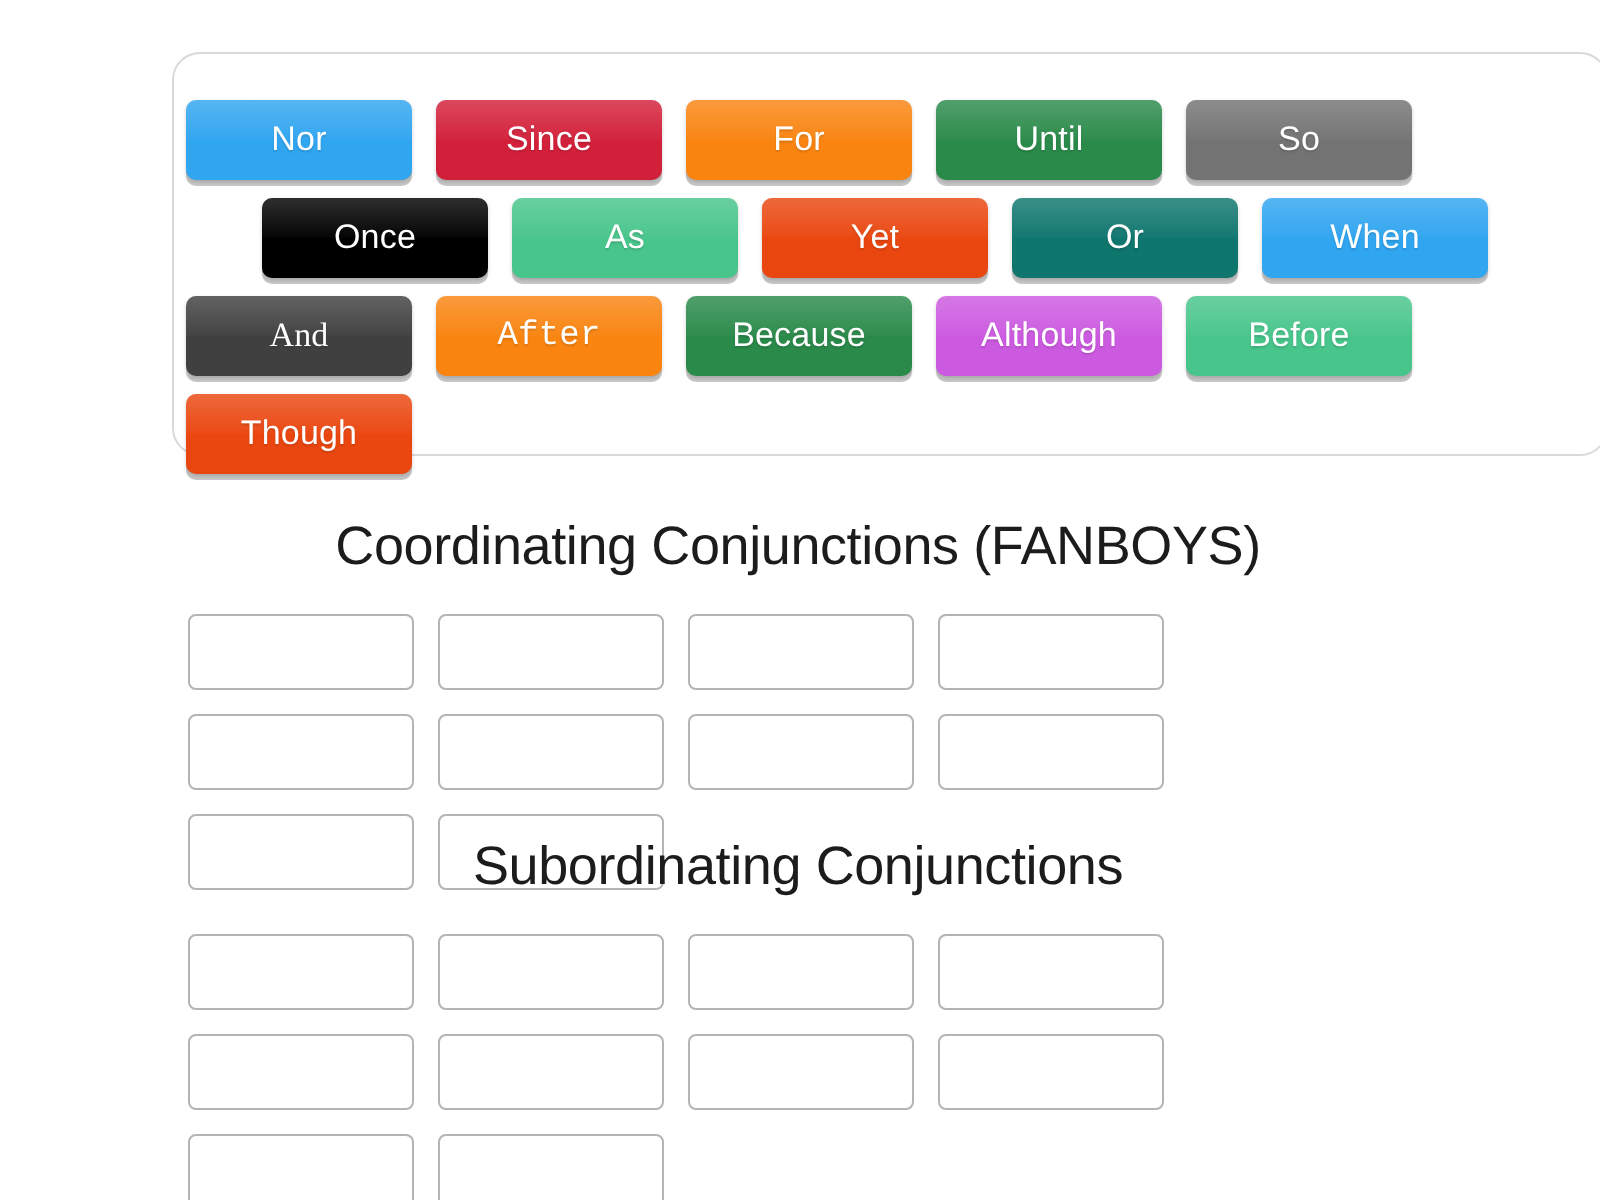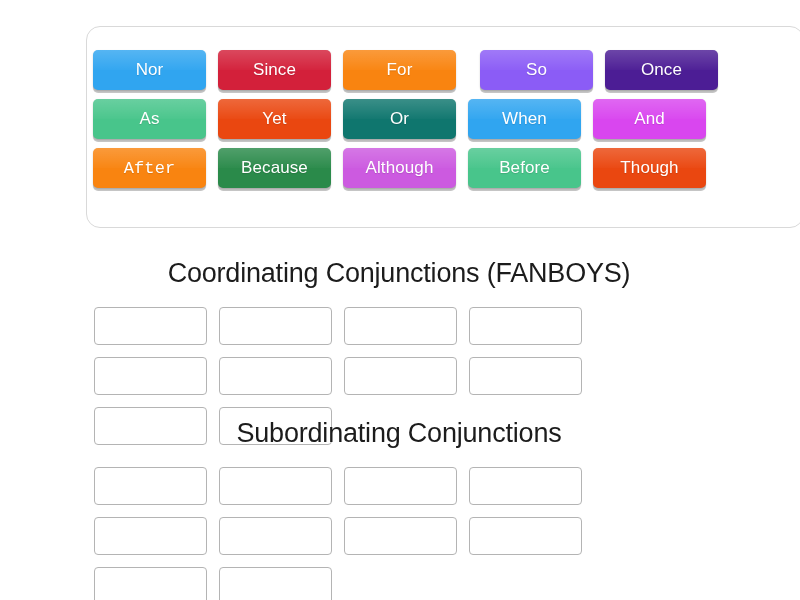--- a/index.html
+++ b/index.html
@@ -108,39 +108,42 @@
   <div id="word-bank-rows">
       <div class="tile" style="background: rgb(48, 165, 240);">
         <span>Nor</span>
       </div>
       <div class="tile" style="background: rgb(211, 32, 58);">
         <span>Since</span>
       </div>
       <div class="tile" style="background: rgb(249, 132, 16);">
         <span>For</span>
       </div>
-      <div class="tile" style="background: #8b5cf6; margin-left: 12px;">
+      <div class="tile" style="background: rgb(42, 138, 74);">
+        <span>Until</span>
+      </div>
+      <div class="tile" style="background: #737373;">
         <span>So</span>
       </div>
-      <div class="tile" style="background: #4c1d95;">
+      <div class="tile" style="background: #000000; margin-left: 38px;">
         <span>Once</span>
       </div>
       <div class="tile" style="background: rgb(72, 197, 139);">
         <span>As</span>
       </div>
       <div class="tile" style="background: rgb(234, 71, 16);">
         <span>Yet</span>
       </div>
       <div class="tile" style="background: #0f766e;">
         <span>Or</span>
       </div>
       <div class="tile" style="background: rgb(48, 165, 240);">
         <span>When</span>
       </div>
-      <div class="tile" style="background: #d946ef;">
+      <div class="tile" style="background: #404040; font-family: Liberation Serif, serif;">
         <span>And</span>
       </div>
       <div class="tile" style="background: rgb(249, 132, 16); font-family: Liberation Mono, monospace;">
         <span>After</span>
       </div>
       <div class="tile" style="background: rgb(42, 138, 74);">
         <span>Because</span>
       </div>
       <div class="tile" style="background: rgb(204, 90, 224);">
         <span>Although</span>

